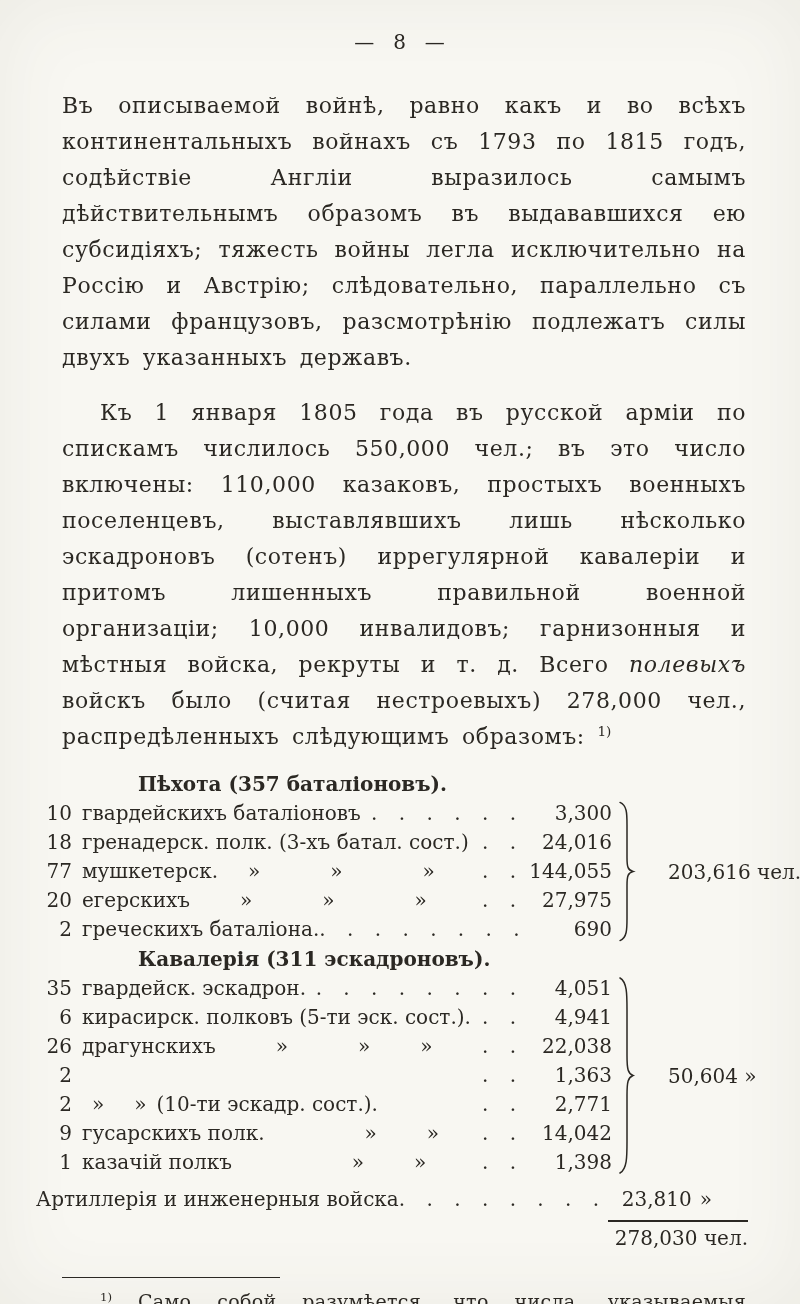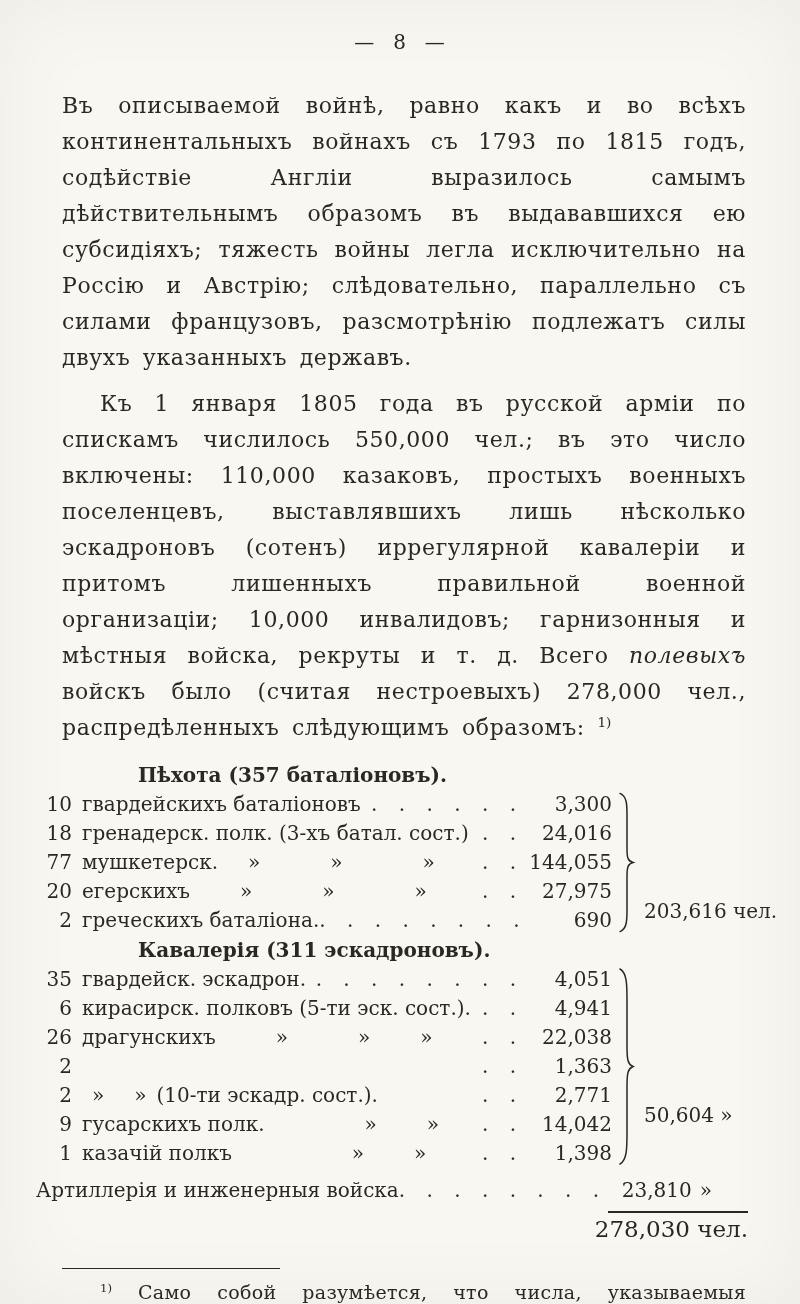--- a/index.html
+++ b/index.html
@@ -16,43 +16,43 @@
   .page-header {
     position:absolute; top:30px; left:0; right:0;
     text-align:center; font-size:20px; letter-spacing:1px;
   }
   .page-header .num { display:inline-block; margin:0 18px; }
   .body-block { position:absolute; top:88px; left:62px; width:684px; }
   p.para {
     margin:0; font-size:22px; line-height:36px;
     text-align:justify; letter-spacing:0.6px; word-spacing:5px;
   }
-  p.para.p2 { margin-top:10px; text-indent:38px; }
+  p.para.p2 { margin-top:19px; text-indent:38px; }
   .it { font-style:italic; }
   sup.fn-ref { font-size:0.62em; vertical-align:super; line-height:0; letter-spacing:0; }
 
   .force-table { margin-top:14px; margin-left:-26px; width:712px; font-size:20px; }
   .group-header { font-weight:bold; padding-left:102px; line-height:30px; height:30px; }
   .rows { position:relative; }
   .trow { display:flex; align-items:baseline; height:29px; line-height:29px; width:576px; }
   .cnt { flex:0 0 36px; text-align:right; }
   .lbl { padding-left:10px; white-space:pre; }
   .dots { flex:1; text-align:right; white-space:nowrap; word-spacing:15px; padding-right:10px; overflow:hidden; }
   .val { flex:0 0 86px; text-align:right; white-space:nowrap; }
   .brace { position:absolute; left:580px; top:2px; bottom:2px; width:20px; }
   .brace svg { display:block; width:100%; height:100%; }
-  .subtotal { position:absolute; left:608px; top:50%; transform:translateY(-50%); white-space:nowrap;margin-top:48px; }
+  .subtotal { position:absolute; left:632px; top:50%; transform:translateY(-50%); white-space:nowrap; }
 
   .art-row { display:flex; align-items:flex-start; width:676px; line-height:31px; margin-top:7px; }
   .art-row .lbl { padding-left:0; white-space:nowrap; }
   .art-unit { flex:0 0 auto; padding-left:8px; }
 
   .total-block { width:712px; margin-top:5px; }
   .total-rule { border-top:2px solid #2b2823; width:140px; margin-left:572px; height:0; }
-  .total-text { text-align:right; line-height:33px; font-size:23px; }
+  .total-text { text-align:right; line-height:33px; font-size:20px; }
 
   .footnote-block { margin-top:22px; }
   .fn-sep { width:218px; border-top:1.5px solid #2b2823; height:0; }
   p.fn {
     margin:9px 0 0 0; font-size:19px; line-height:29.5px;
     text-align:justify; text-indent:38px; letter-spacing:0.3px; word-spacing:2px;
   }
 </style>
 </head>
 <body>

